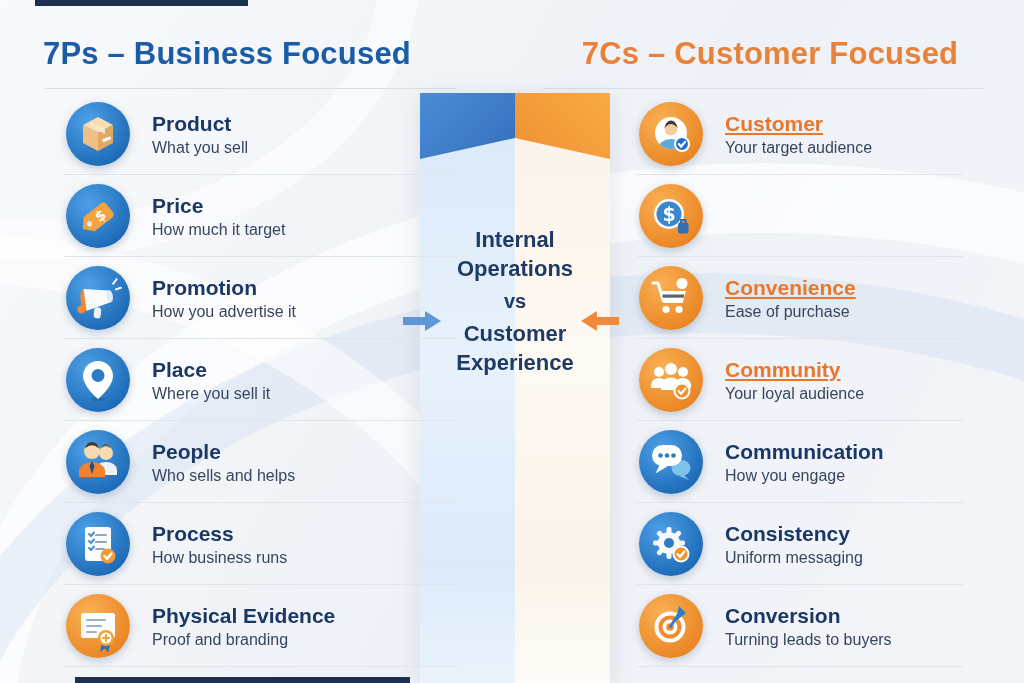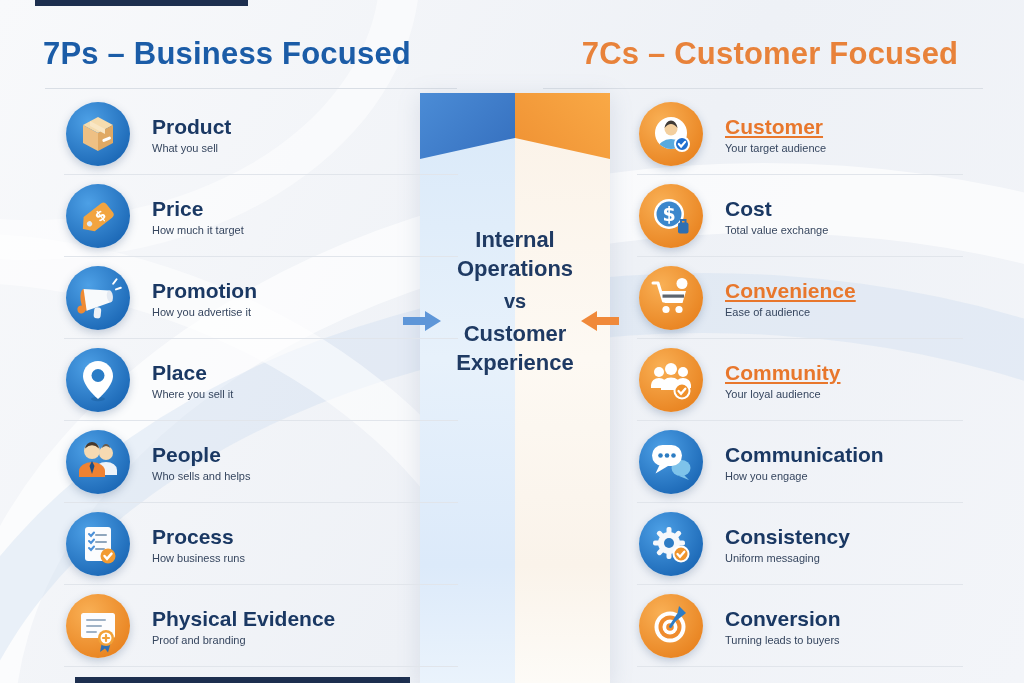--- a/index.html
+++ b/index.html
@@ -46,21 +46,21 @@
   .list.right { left:637px; width:326px; }
   .row { display:flex; align-items:center; height:82px; border-bottom:1px solid #e1e5eb; box-sizing:border-box; }
   .icon-circle { width:64px; height:64px; border-radius:50%; flex:0 0 64px; margin-left:2px; box-shadow:0 3px 8px rgba(60,90,130,.28); }
   .ic-blue { background:radial-gradient(circle at 35% 30%, #4da0e6, #1a66b4 82%); }
   .ic-orange { background:radial-gradient(circle at 35% 30%, #f9b055, #e8821f 82%); }
   .icon-circle svg { width:64px; height:64px; display:block; }
   .row-text { margin-left:22px; }
   .row-title { font-size:21px; font-weight:bold; line-height:25px; }
   .t-navy { color:#1a3863; }
   .t-orange { color:#e8772c;text-decoration:underline; }
-  .row-sub { font-size:11px; color:#36465f; margin-top:3px; }
+  .row-sub { font-size:16px; color:#36465f; margin-top:3px; }
 </style>
 </head>
 <body>
 
 <div class="canvas">
 
   <div class="wave w1"></div>
   <div class="wave w2"></div>
   <div class="wave w3"></div>
   <div class="wave w4"></div>
@@ -247,39 +247,35 @@
       <div class="row">
     <div class="icon-circle ic-orange">
           <svg viewBox="0 0 64 64">
             <circle cx="30" cy="30" r="15" fill="#ffffff"></circle>
             <circle cx="30" cy="30" r="12.5" fill="#3b87cc"></circle>
             <text x="30" y="37" text-anchor="middle" font-size="19" font-weight="bold" fill="#fff" font-family="DejaVu Sans, sans-serif">$</text>
             <rect x="42" y="36" width="4.5" height="4" fill="none" stroke="#2f6fb2" stroke-width="2"></rect>
             <rect x="39" y="38.5" width="10.5" height="11" rx="2" fill="#2f6fb2"></rect>
           </svg>
         </div>
-    <div class="row-text">
-      <div class="row-title t-navy">Cost</div>
-      <div class="row-sub">Total value exchange</div>
-    </div>
   </div>
       <div class="row">
     <div class="icon-circle ic-orange">
           <svg viewBox="0 0 64 64">
             <circle cx="43" cy="17.5" r="5.5" fill="#ffffff"></circle>
             <path d="M14 17 h5 l5.5 18" stroke="#fff" stroke-width="3" fill="none" stroke-linecap="round" stroke-linejoin="round"></path>
             <polygon points="22,25 47,25 43.5,37 25.5,37" fill="#fff"></polygon>
             <rect x="23.5" y="28.5" width="21.5" height="3.2" fill="#5c646e"></rect>
             <circle cx="27" cy="43.5" r="3.6" fill="#fff"></circle>
             <circle cx="40" cy="43.5" r="3.6" fill="#fff"></circle>
           </svg>
         </div>
     <div class="row-text">
       <div class="row-title t-orange">Convenience</div>
-      <div class="row-sub">Ease of audience</div>
+      <div class="row-sub">Ease of purchase</div>
     </div>
   </div>
       <div class="row">
     <div class="icon-circle ic-orange">
           <svg viewBox="0 0 64 64">
             <g fill="#ffffff">
               <circle cx="20" cy="24" r="5"></circle>
               <path d="M12 40 v-3 a8 7 0 0 1 16 0 v3 z"></path>
               <circle cx="44" cy="24" r="5"></circle>
               <path d="M36 40 v-3 a8 7 0 0 1 16 0 v3 z"></path>

